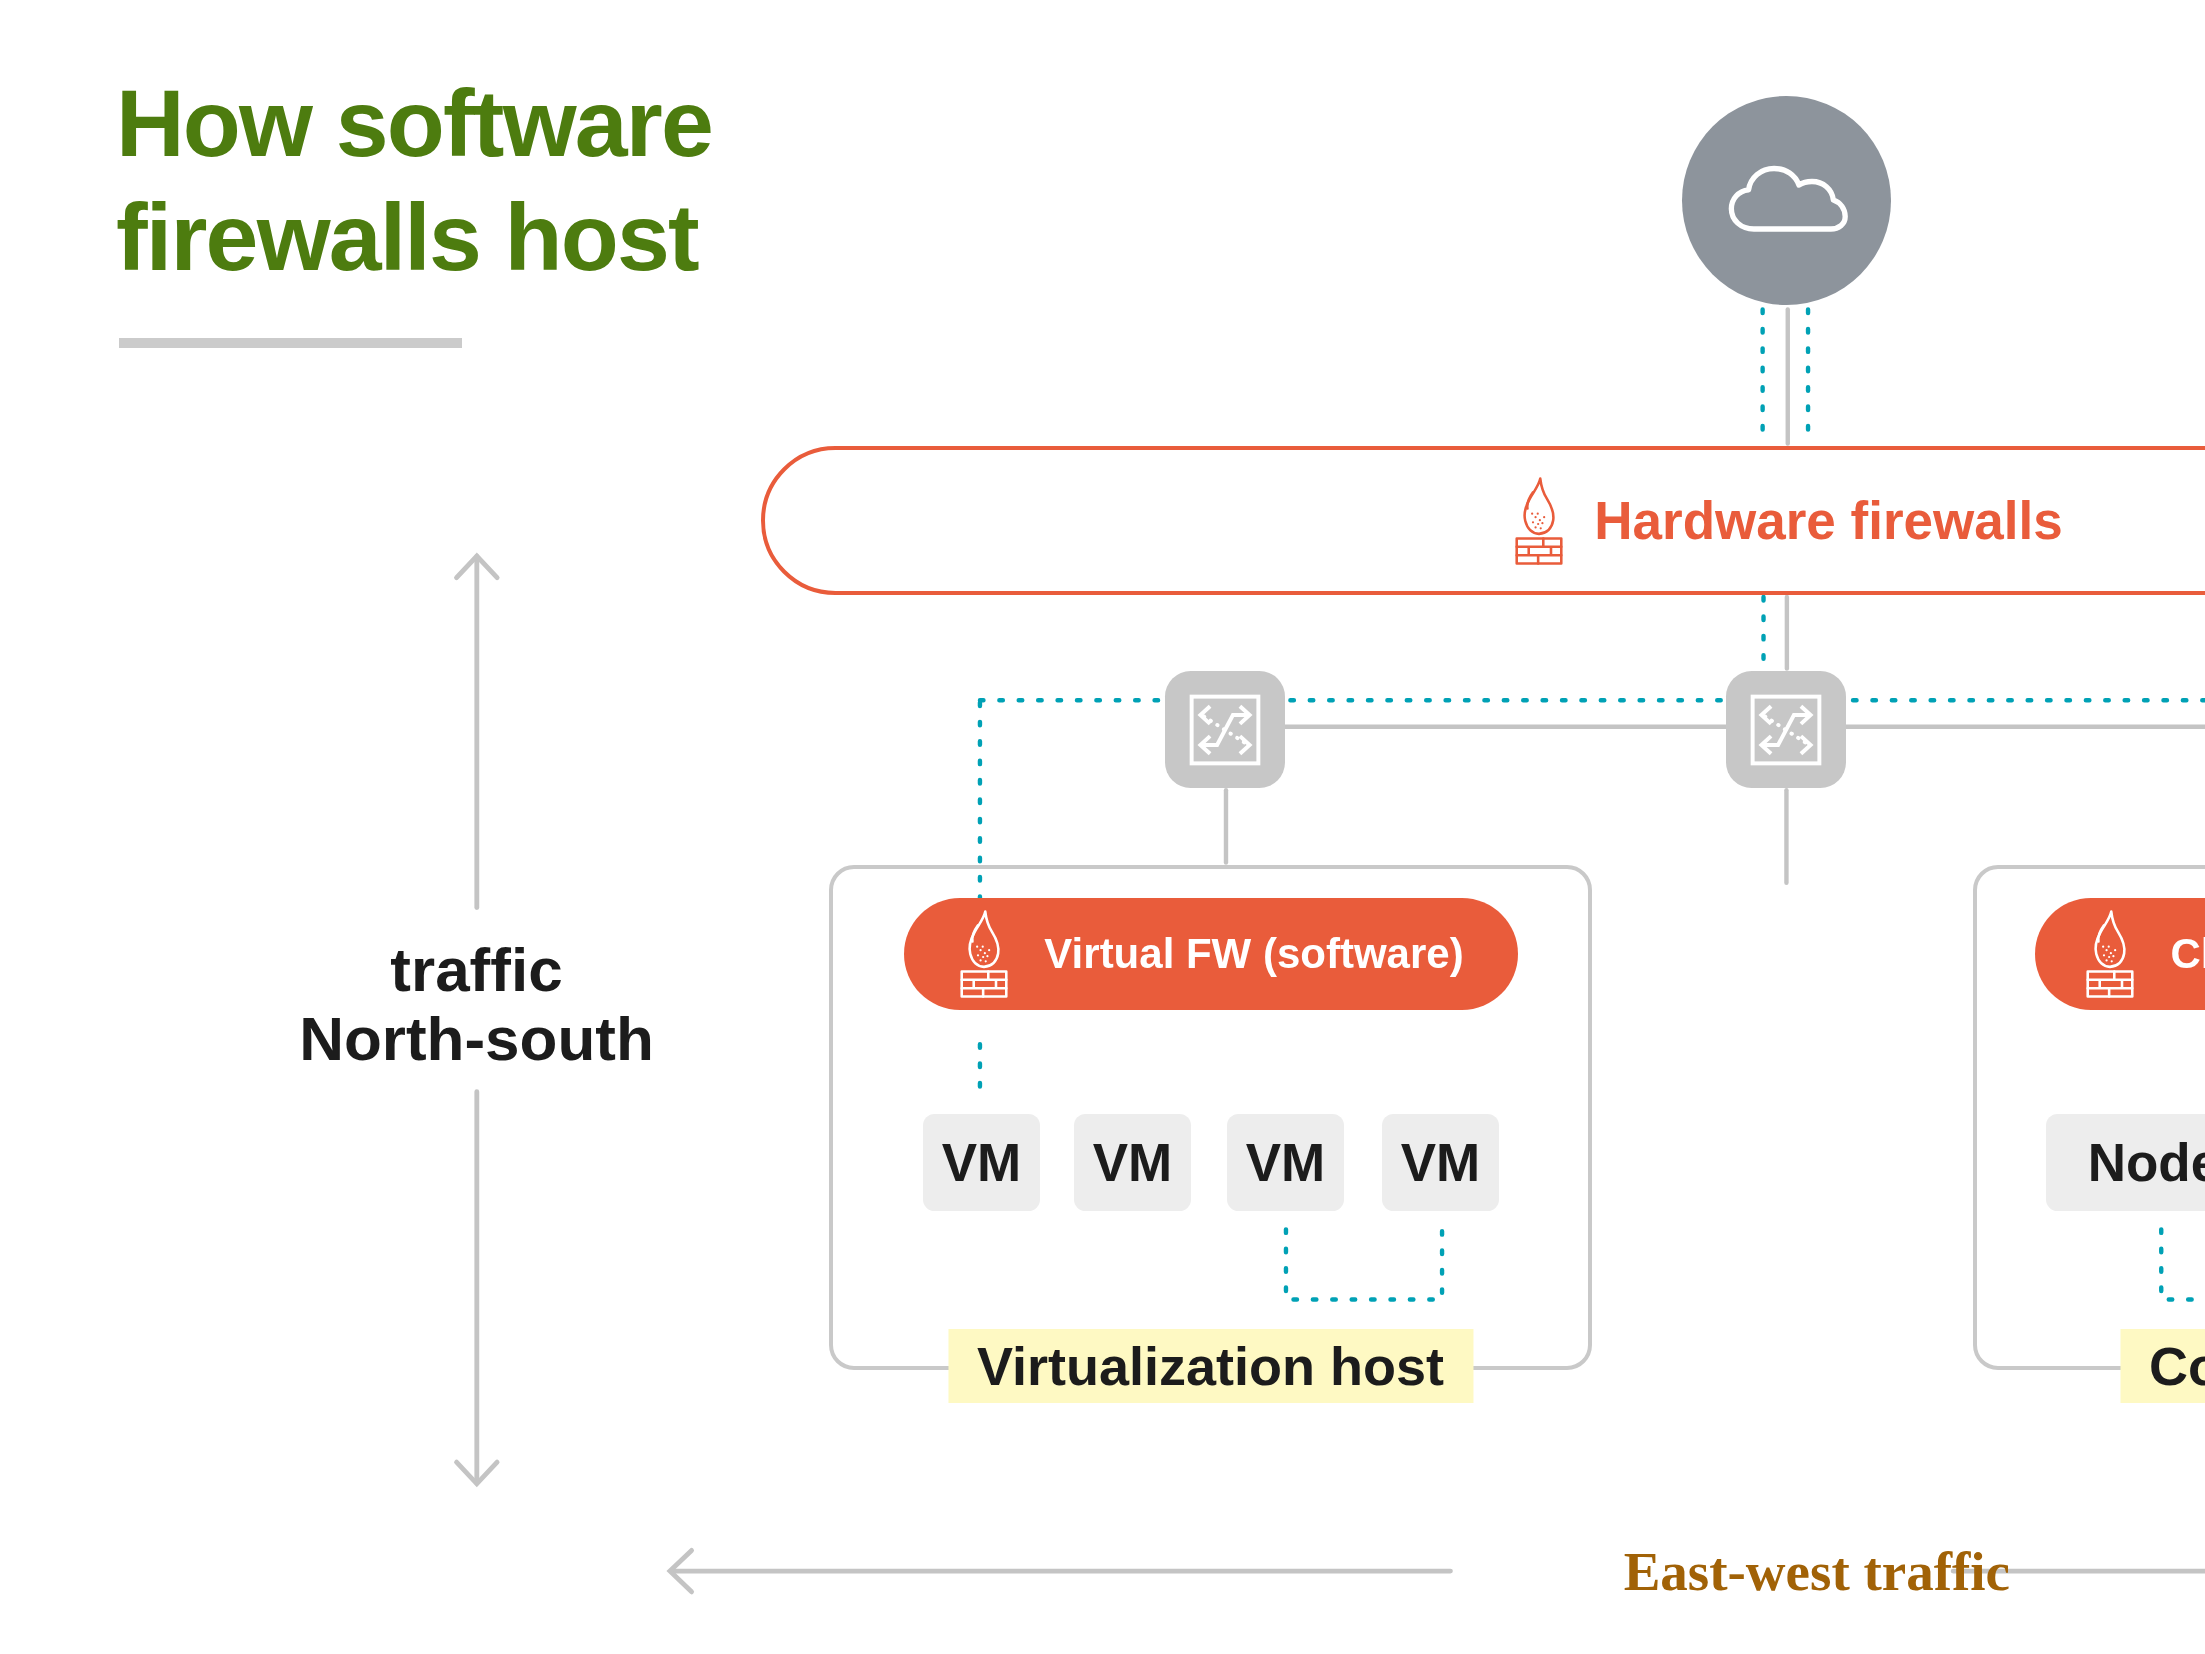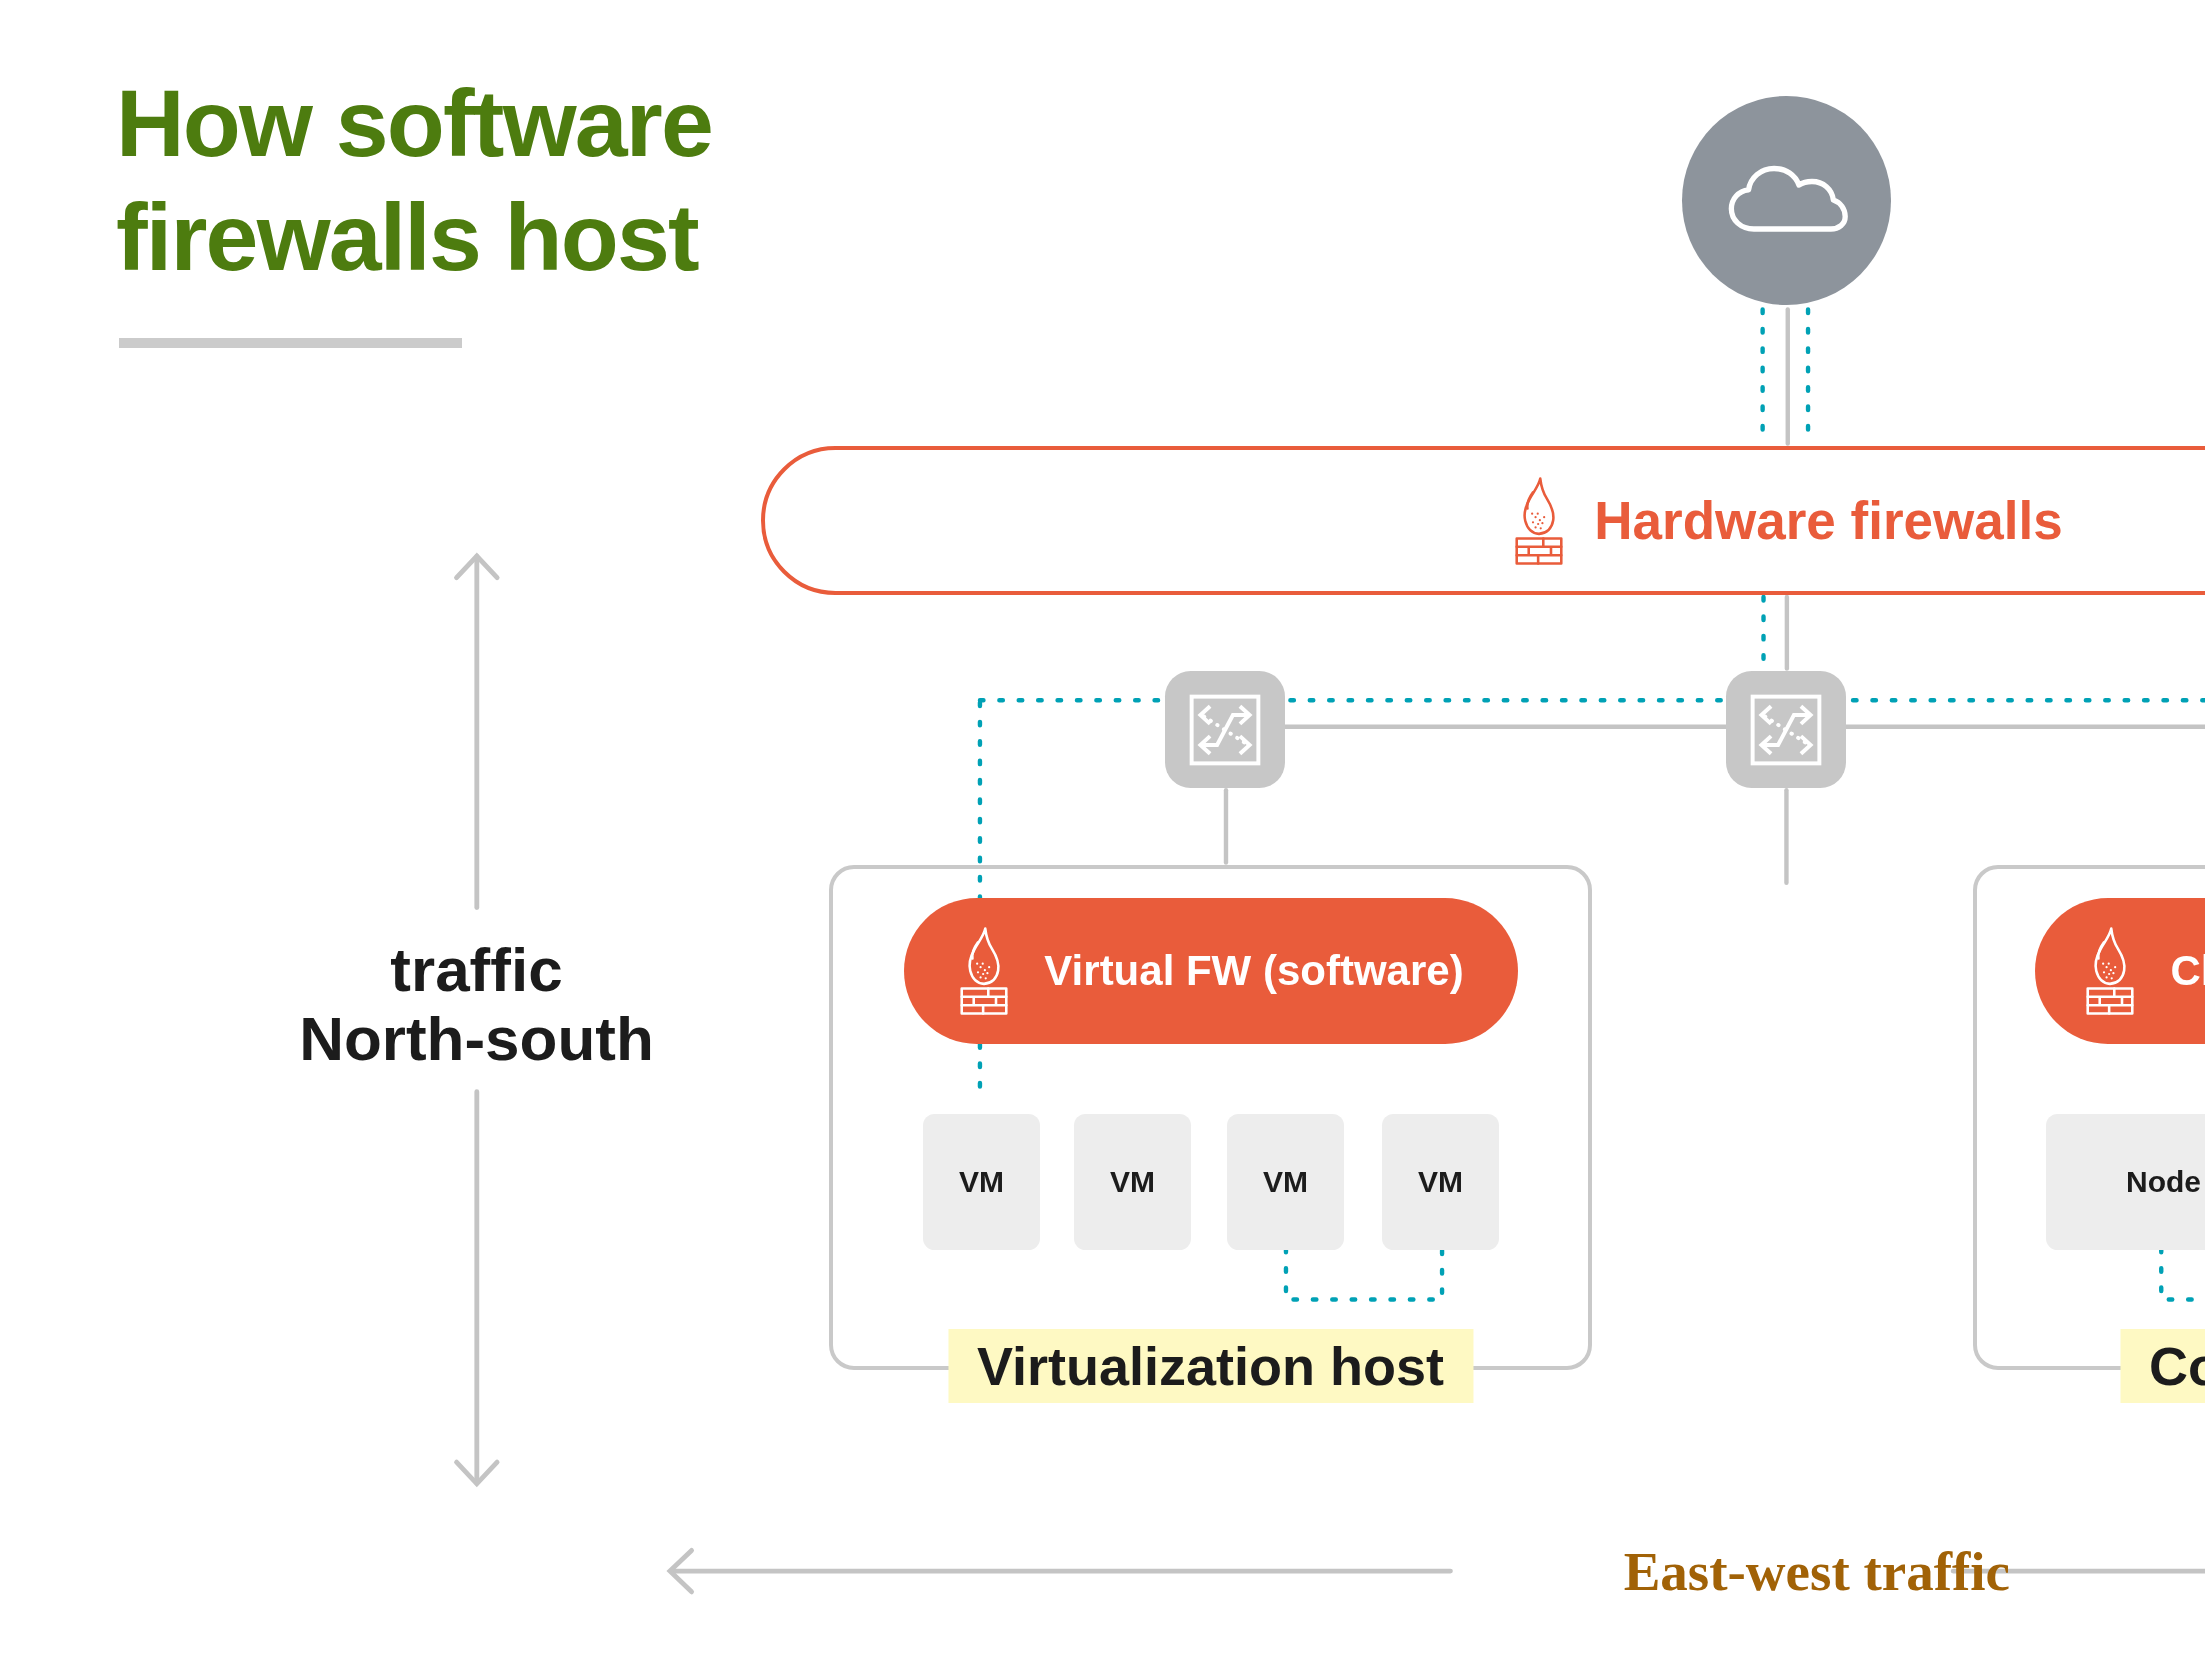--- a/index.html
+++ b/index.html
@@ -24,30 +24,30 @@
 
   
   .host{box-sizing:border-box;border:4px solid #C9C9C9;border-radius:25px;background:#fff;z-index:1;}
   .host-virt{left:829px;top:865px;width:763px;height:505px;}
   .host-cont{left:1973px;top:865px;width:733px;height:505px;}
   .host-label{position:absolute;left:50%;bottom:-37px;transform:translateX(-50%);
               background:#fef9c3;padding:0 29px;font-size:54px;font-weight:bold;line-height:74px;
               color:#1C1C1C;white-space:nowrap;z-index:20;}
 
   
-  .pill{height:146px;border-radius:73px;background:#E95C3B;z-index:10;
+  .pill{height:112px;border-radius:73px;background:#E95C3B;z-index:10;
         display:flex;align-items:center;justify-content:center;gap:34px;}
   .pill-virt{left:904px;top:898px;width:614px;}
   .pill-cont{left:2035px;top:898px;width:619px;}
   .pill .lbl{font-size:42px;font-weight:bold;color:#fff;white-space:nowrap;}
 
   
-  .box{top:1114px;height:136px;border-radius:11.5px;background:#EDEDED;z-index:10;
+  .box{top:1114px;height:97px;border-radius:11.5px;background:#EDEDED;z-index:10;
        display:flex;align-items:center;justify-content:center;
-       font-size:30px;font-weight:bold;color:#1C1C1C;}
+       font-size:53px;font-weight:bold;color:#1C1C1C;}
   .vm1{left:923px;width:117px;} .vm2{left:1074px;width:117px;}
   .vm3{left:1227px;width:117px;} .vm4{left:1382px;width:117px;}
   .node1{left:2046px;width:260px;}
 
   
   .switch{top:671px;width:120px;height:117px;border-radius:25.6px;background:#C7C7C7;z-index:10;
           display:flex;align-items:center;justify-content:center;color:#fff;}
   .sw-left{left:1165px;} .sw-mid{left:1726px;}
 
   

